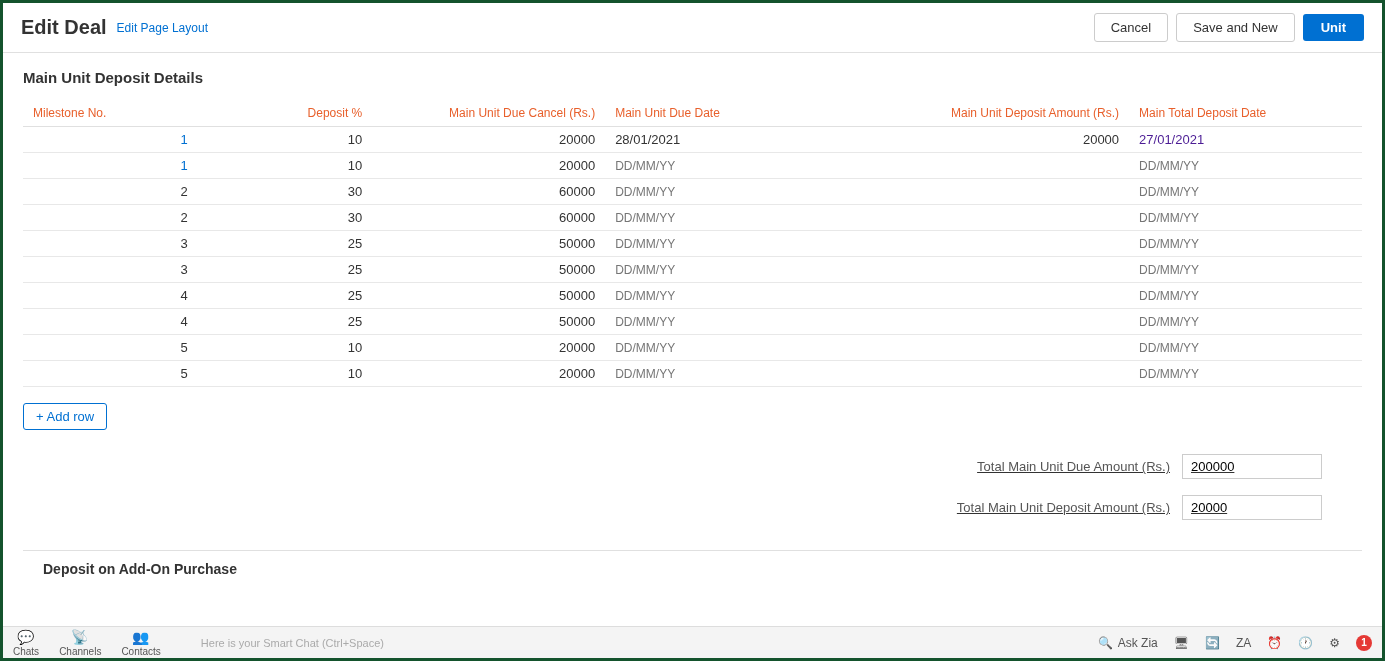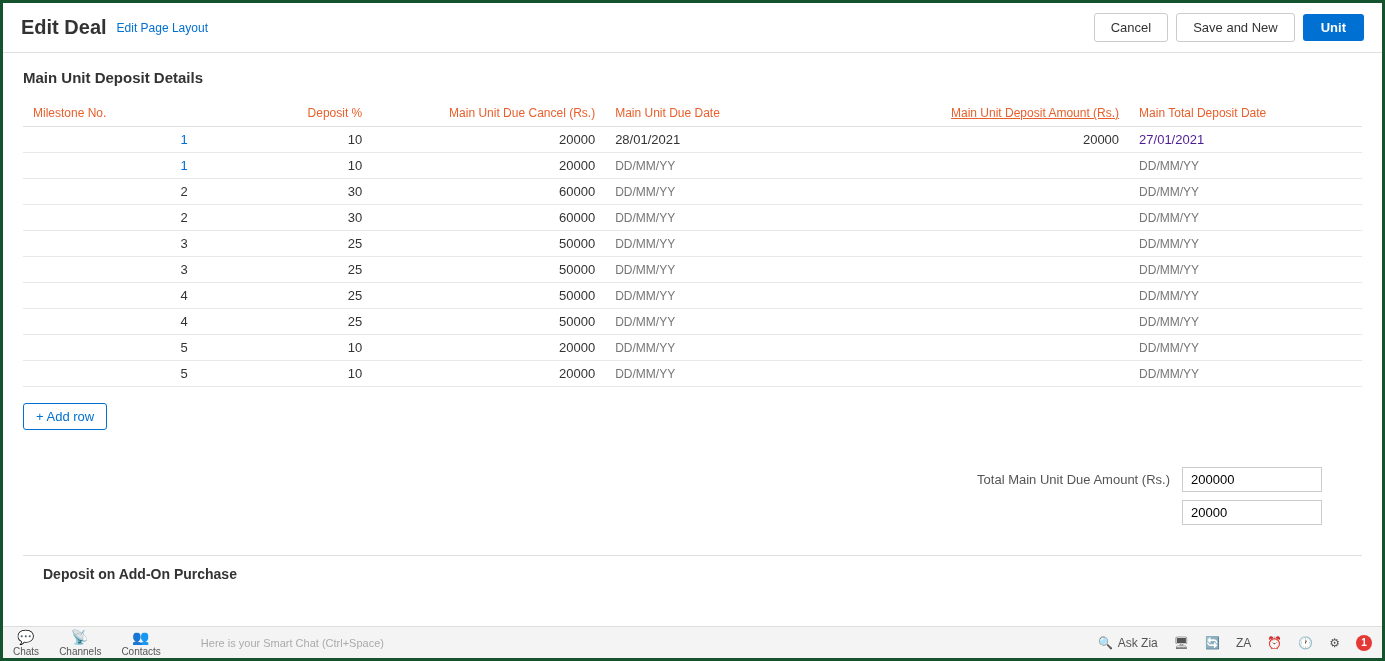--- a/index.html
+++ b/index.html
@@ -129,22 +129,23 @@
       border-radius: 3px;
       margin-bottom: 20px;
     }
 
     
     .summary-section {
       display: flex;
       flex-direction: column;
       align-items: flex-end;
       padding-right: 40px;
-      margin-top: 17px;
-      gap: 8px;
+      margin-top: 4px;
+      gap: 16px;
+      text-decoration: underline;
     }
     .summary-row {
       display: flex;
       align-items: center;
       gap: 12px;
     }
     .summary-label {
       font-size: 13px;
       color: #555;
       text-align: right;
@@ -231,21 +232,21 @@
       align-items: center;
       justify-content: center;
       font-weight: bold;
     }
 
     
     .col-milestone { width: 120px; }
     .col-deposit { width: 120px; }
     .col-due-amount { width: 160px; }
     .col-due-date { width: 160px; }
-    .col-deposit-amount { width: 200px; text-decoration: underline; }
+    .col-deposit-amount { width: 200px; }
     .col-deposit-date { width: 160px; }
   </style>
 </head>
 <body>
 
 <div class="outer-border">
 
   <div class="header">
     <div class="header-left">
       <span class="header-title">Edit Deal</span>
@@ -361,20 +362,21 @@
     
     <button class="add-row-btn">+ Add row</button>
 
     
     <div class="summary-section">
       <div class="summary-row">
         <span class="summary-label">Total Main Unit Due Amount (Rs.)</span>
         <input class="summary-value" type="text" value="200000" readonly="" style="">
       </div>
       <div class="summary-row">
+        <span class="summary-label">Total Main Unit Deposit Amount (Rs.)</span>
         <input class="summary-value" type="text" value="20000" readonly="" style="">
       </div>
     </div>
 
     
     <div class="bottom-section">
       <div class="bottom-section-title">Deposit on Add-On Purchase</div>
     </div>
   </div>
 

